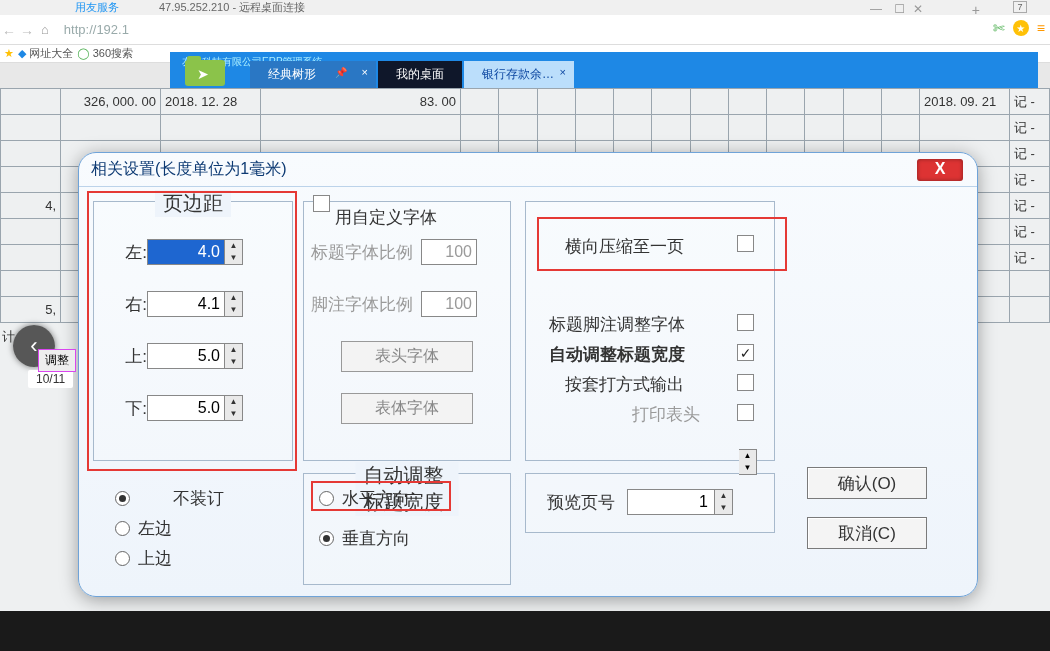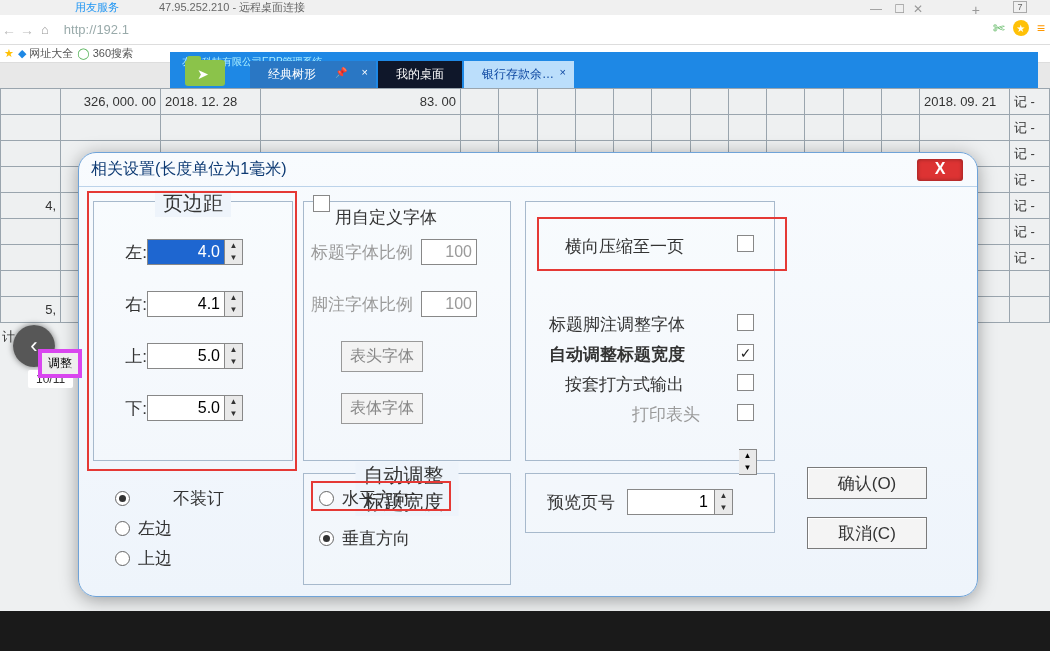--- a/index.html
+++ b/index.html
@@ -183,21 +183,21 @@
       display:flex; flex-direction:column;
     }
     .spin div { flex:1; text-align:center; font-size:8px; line-height:11px; background:#e9e9e9;}
     .wide-in {
       width: 56px; height:26px; border:1px solid #888; background:#fff;
       text-align:right; padding-right:4px; font-size:16px;
     }
 
     .btn-flat {
       border:1px solid #999; background:#f3f3f3;
-      padding: 4px 8px; font-size:16px; color:#888;
+      padding: 4px 33px; font-size:16px; color:#888;
     }
 
     .chk-lbl { position:absolute; font-size:17px; color:#333; text-align:right; }
     .win-check {
       position:absolute; width:17px; height:17px;
       border:1px solid #888; background:#fff;
       display:flex; align-items:center; justify-content:center;
       font-size:14px; color:#222;
     }
 
@@ -623,13 +623,13 @@
   </div>
 </div>
 
 <div class="gal-nav">
   <span>‹</span>
 </div>
 <div class="gal-count">10/11</div>
 
 <div class="bottom-black"></div>
 
-<div style="position:absolute; left:38px; top:349px; border:4px solid #d946ef; background:#eee; padding:2px 6px; font-size:12px;">调整</div>
+<div style="position:absolute; left:38px; top:349px; border:1px solid #d946ef; background:#eee; padding:2px 6px; font-size:12px;">调整</div>
 
 </body></html>

